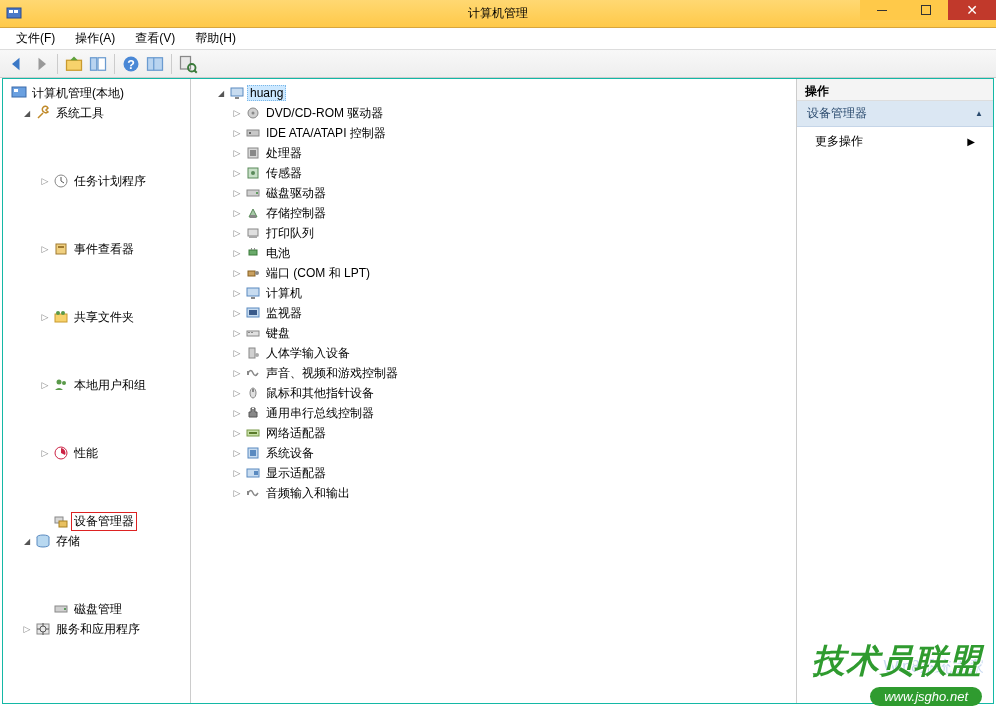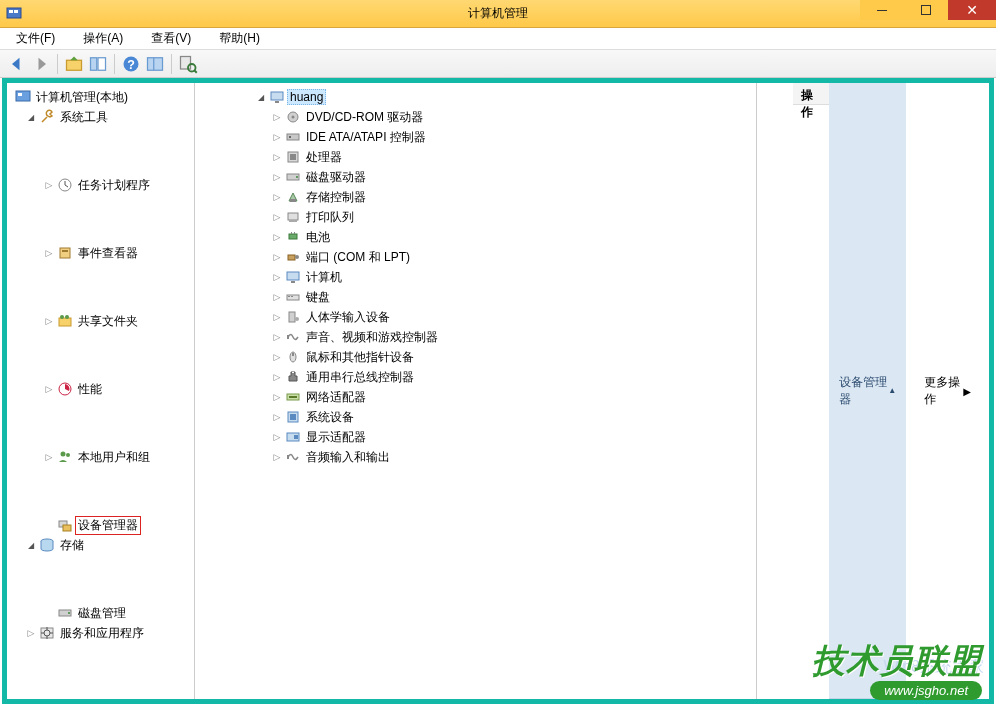--- a/index.html
+++ b/index.html
@@ -11,34 +11,34 @@
 .titlebar .title { position: absolute; left: 0; right: 0; text-align: center; font-size: 12px; color: #000; font-family: Liberation Serif, serif; }
 .titlebar .controls { position: absolute; right: 0; top: 0; display: flex; }
 .titlebar .ctrl { width: 44px; height: 20px; display: flex; align-items: center; justify-content: center; }
 .titlebar .ctrl-min { background: #ffc949; }
 .titlebar .ctrl-max { background: #ffc949; }
 .titlebar .ctrl-close { background: #c1392b; color: #fff; font-size: 14px; width: 48px; }
 .titlebar .ctrl-min::before { content: ""; width: 10px; height: 1px; background: #333; display: block; }
 .titlebar .ctrl-max::before { content: ""; width: 8px; height: 8px; border: 1px solid #333; display: block; }
 
 
-.menubar { height: 22px; background: #fff; display: flex; align-items: center; padding-left: 8px; gap: 12px; border-bottom: 1px solid #ddd; }
+.menubar { height: 22px; background: #fff; display: flex; align-items: center; padding-left: 8px; gap: 4px; border-bottom: 1px solid #ddd; }
 .menubar .menuitem { padding: 2px 8px; cursor: default; }
 
 
 .toolbar { height: 28px; background: linear-gradient(#f8f8f8,#eee); display: flex; align-items: center; padding-left: 6px; gap: 2px; border-bottom: 1px solid #ccc; }
 .toolbar .tbtn { width: 22px; height: 22px; display: flex; align-items: center; justify-content: center; border: 1px solid transparent; }
 .toolbar .sep { width: 1px; height: 20px; background: #ccc; margin: 0 3px; }
 
 
-.main { display: flex; height: 626px; border: 5px solid #14b8a6; margin: 0 2px; gap: 36px; }
+.main { display: flex; height: 626px; border: 1px solid #14b8a6; margin: 0 2px; }
 .pane { background: #fff; overflow: auto; }
 .pane-left { width: 188px; border-right: 1px solid #ccc; padding: 4px 2px; }
 .pane-center { flex: 1; border-right: 1px solid #ccc; padding: 4px 2px; }
-.pane-right { width: 196px; display: flex; flex-direction: row; }
+.pane-right { width: 196px; display: flex; flex-direction: column; }
 
 .tree-row { display: flex; align-items: center; height: 20px; padding-left: 4px; white-space: nowrap; }
 .tree-row .exp { width: 12px; display: inline-flex; justify-content: center; color: #666; font-size: 9px; }
 .tree-row .exp.open::before { content: "◢"; color: #555; font-size: 8px; }
 .tree-row .exp.closed::before { content: "▷"; color: #888; }
 .tree-row .ic { width: 16px; height: 16px; display: inline-flex; align-items: center; justify-content: center; margin: 0 2px; }
 .tree-row .lbl { padding: 1px 3px; }
 .tree-row.sel .lbl { background: #cce8ff; border: 1px dotted #7ab7e8; padding: 0 2px; }
 .tree-row.red .lbl { border: 1px solid #d22; padding: 0 2px; }
 .ind1 { padding-left: 16px; }
@@ -48,21 +48,21 @@
 
 
 .right-header { height: 22px; background: #f4f4f4; border-bottom: 1px solid #ddd; padding: 4px 8px; font-weight: bold; }
 .right-section { background: #dbe7f3; padding: 4px 10px; border-bottom: 1px solid #c5d5e8; display: flex; justify-content: space-between; align-items: center; color: #2a4a6e; }
 .right-section .caret { font-size: 8px; color: #2a4a6e; }
 .right-item { padding: 6px 18px; display: flex; justify-content: space-between; align-items: center; font-family: Liberation Serif, serif; }
 .right-item .arr { font-size: 10px; }
 
 
 .watermark1 { position: absolute; right: 14px; bottom: 24px; font-size: 33px; font-weight: 900; color: #2f9b2f; font-style: italic; letter-spacing: 1px; text-shadow: 1px 1px 0 #fff; }
-.watermark2 { position: absolute; right: 14px; bottom: 8px; background: #2f9b2f; color: #fff; font-size: 13px; padding: 2px 14px; border-radius: 10px; font-style: italic; }
+.watermark2 { position: absolute; right: 14px; bottom: 2px; background: #2f9b2f; color: #fff; font-size: 13px; padding: 2px 14px; border-radius: 10px; font-style: italic; }
 .watermark3 { position: absolute; right: 12px; bottom: 30px; color: #c8d8f0; font-size: 16px; }
 
 .ic svg { width: 16px; height: 16px; }
 </style>
 </head>
 <body>
 
 <div class="titlebar">
   <span class="sysicon">
     <svg viewBox="0 0 16 16">
@@ -182,37 +182,37 @@
             <circle cx="5" cy="4" r="2" fill="#5a9a4a"></circle>
             <circle cx="10" cy="4" r="2" fill="#5a9a4a"></circle>
           </svg>
         </span>
       <span class="lbl">共享文件夹</span>
     </div>
     <div class="tree-row ind2">
       <span class="exp closed"></span>
       <span class="ic">
           <svg viewBox="0 0 16 16">
-            <circle cx="8" cy="8" r="6" fill="#fff" stroke="#c24"></circle>
-            <path d="M8 8 L8 3 A5 5 0 0 1 12 10 Z" fill="#c24"></path>
-          </svg>
-        </span>
-      <span class="lbl">性能</span>
-    </div>
-    <div class="tree-row ind2">
-      <span class="exp closed"></span>
-      <span class="ic">
-          <svg viewBox="0 0 16 16">
             <circle cx="6" cy="5" r="2.5" fill="#5a9a4a"></circle>
             <circle cx="11" cy="6" r="2" fill="#5a9a4a"></circle>
             <path d="M2 13 Q6 9 10 13" fill="#5a9a4a"></path>
           </svg>
         </span>
       <span class="lbl">本地用户和组</span>
     </div>
+    <div class="tree-row ind2">
+      <span class="exp closed"></span>
+      <span class="ic">
+          <svg viewBox="0 0 16 16">
+            <circle cx="8" cy="8" r="6" fill="#fff" stroke="#c24"></circle>
+            <path d="M8 8 L8 3 A5 5 0 0 1 12 10 Z" fill="#c24"></path>
+          </svg>
+        </span>
+      <span class="lbl">性能</span>
+    </div>
     <div class="tree-row ind2 red">
       <span class="exp"></span>
       <span class="ic">
           <svg viewBox="0 0 16 16">
             <rect x="2" y="4" width="8" height="6" fill="#d8d8d8" stroke="#888"></rect>
             <rect x="6" y="8" width="8" height="6" fill="#e8c060" stroke="#a88020"></rect>
           </svg>
         </span>
       <span class="lbl">设备管理器</span>
     </div>
@@ -288,20 +288,30 @@
               <rect x="3" y="3" width="10" height="10" fill="#d8d8d8" stroke="#888"></rect>
               <rect x="5" y="5" width="6" height="6" fill="#888"></rect>
             </svg>
           </span>
           <span class="lbl">处理器</span>
         </div>
         <div class="tree-row cind2">
           <span class="exp closed"></span>
           <span class="ic">
             <svg viewBox="0 0 16 16">
+              <rect x="3" y="3" width="10" height="10" fill="#c8e0c8" stroke="#5a8a5a"></rect>
+              <circle cx="8" cy="8" r="2" fill="#5a8a5a"></circle>
+            </svg>
+          </span>
+          <span class="lbl">传感器</span>
+        </div>
+        <div class="tree-row cind2">
+          <span class="exp closed"></span>
+          <span class="ic">
+            <svg viewBox="0 0 16 16">
               <rect x="2" y="5" width="12" height="6" fill="#d0d0d0" stroke="#888"></rect>
               <circle cx="12" cy="8" r="1" fill="#3a8a3a"></circle>
             </svg>
           </span>
           <span class="lbl">磁盘驱动器</span>
         </div>
         <div class="tree-row cind2">
           <span class="exp closed"></span>
           <span class="ic">
             <svg viewBox="0 0 16 16">
@@ -344,20 +354,30 @@
         </div>
         <div class="tree-row cind2">
           <span class="exp closed"></span>
           <span class="ic">
             <svg viewBox="0 0 16 16">
               <rect x="2" y="3" width="12" height="8" fill="#c8dcf0" stroke="#5a8ac0"></rect>
               <rect x="6" y="12" width="4" height="2" fill="#888"></rect>
             </svg>
           </span>
           <span class="lbl">计算机</span>
+        </div>
+        <div class="tree-row cind2">
+          <span class="exp closed"></span>
+          <span class="ic">
+            <svg viewBox="0 0 16 16">
+              <rect x="2" y="3" width="12" height="9" fill="#c8dcf0" stroke="#5a8ac0"></rect>
+              <rect x="4" y="5" width="8" height="5" fill="#3a5a8a"></rect>
+            </svg>
+          </span>
+          <span class="lbl">监视器</span>
         </div>
         <div class="tree-row cind2">
           <span class="exp closed"></span>
           <span class="ic">
             <svg viewBox="0 0 16 16">
               <rect x="2" y="6" width="12" height="5" fill="#e0e0e0" stroke="#888"></rect>
               <rect x="3" y="7" width="2" height="1" fill="#888"></rect>
               <rect x="6" y="7" width="2" height="1" fill="#888"></rect>
             </svg>
           </span>

